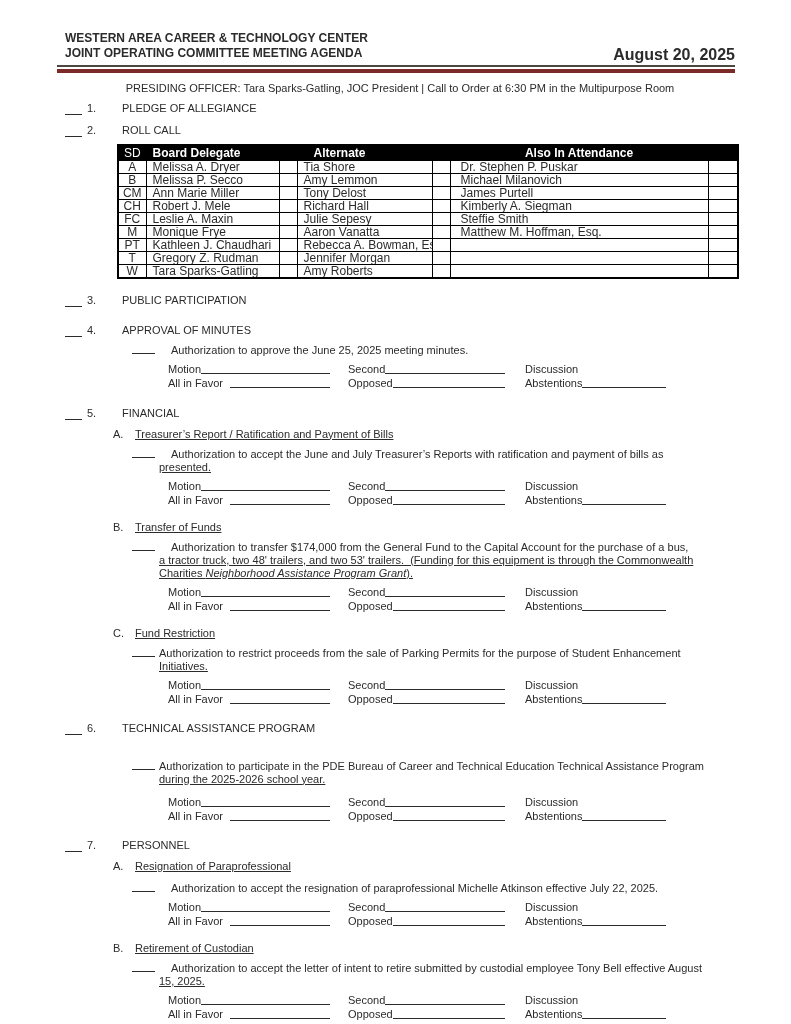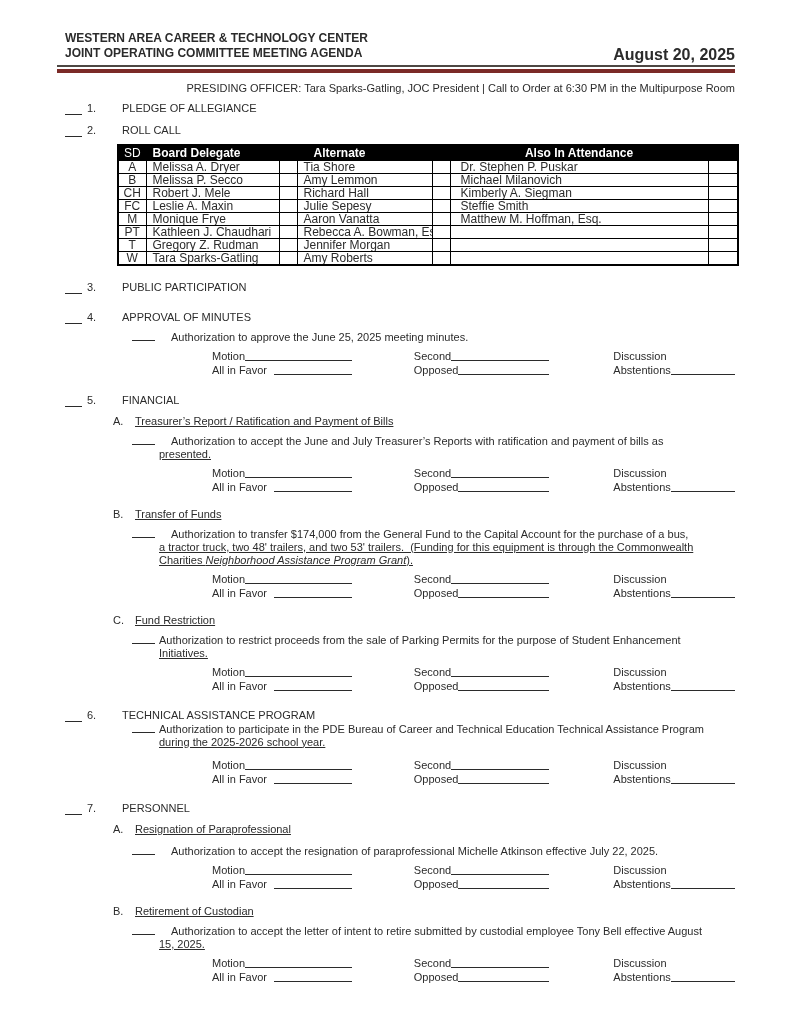--- a/index.html
+++ b/index.html
@@ -11,21 +11,21 @@
     padding:31px 56px 0 65px; overflow:hidden;
   }
   
   .hdr { display:flex; justify-content:space-between; align-items:flex-end; }
   .hdr-left { font-weight:bold; font-size:12px; line-height:15px; }
   .hdr-date { font-weight:bold; font-size:16px; white-space:pre; }
   .rule { margin-left:-8px; margin-top:4px; }
   .rule .thin { height:2px; background:#4d4743; }
   .rule .gapline { height:2px; background:#ffffff; }
   .rule .thick { height:4px; background:#7b2a27; }
-  .presiding { text-align:right; margin-top:9px; white-space:pre; }
+  .presiding { text-align:center; margin-top:9px; white-space:pre; }
   
   .item { display:flex; align-items:flex-end; }
   .mt7 { margin-top:7px; } .mt9 { margin-top:9px; } .mt15 { margin-top:15px; }
   .mt17 { margin-top:17px; }
   .wline { display:inline-block; border-bottom:1px solid #2b2b2b; height:11px; }
   .w17 { width:17px; } .w23 { width:23px; }
   .inum { margin-left:5px; min-width:14px; }
   .ititle { margin-left:21px; white-space:pre; }
   
   table.roll { border-collapse:collapse; table-layout:fixed; width:620px;
@@ -48,21 +48,21 @@
   .stitle { margin-left:6px; text-decoration:underline; white-space:pre; }
   
   .auth { margin-left:67px; margin-top:6px; }
   .auth .atext { white-space:pre;margin-left:16px; }
   .auth .g4 { margin-left:4px; }
   .auth-cont { margin-left:94px; white-space:pre;text-decoration:underline; }
   .it { font-style:italic; }
   
   .m-block { margin-left:103px; margin-top:5px; }
   .m-row { display:flex; line-height:14px; }
-  .m-c { display:flex;margin-left:44px; }
+  .m-c { display:flex; }
   .m-c1 { width:180px; padding-right:18px; }
   .m-c2 { width:177px; padding-right:20px; }
   .m-c3 { width:141px; }
   .m-c .lbl { white-space:pre; }
   .m-fill { flex:1 1 auto; border-bottom:1px solid #2b2b2b; margin-bottom:2px; }
   .m-fill.gap { margin-left:4px; }
 </style>
 </head>
 <body>
 
@@ -126,20 +126,29 @@
     <tr>
       <td class="sd">B</td>
       <td>Melissa P. Secco</td>
       <td class="chk"></td>
       <td>Amy Lemmon</td>
       <td class="chk"></td>
       <td class="aia">Michael Milanovich</td>
       <td class="chk"></td>
     </tr>
     <tr>
+      <td class="sd">CM</td>
+      <td>Ann Marie Miller</td>
+      <td class="chk"></td>
+      <td>Tony Delost</td>
+      <td class="chk"></td>
+      <td class="aia">James Purtell</td>
+      <td class="chk"></td>
+    </tr>
+    <tr>
       <td class="sd">CH</td>
       <td>Robert J. Mele</td>
       <td class="chk"></td>
       <td>Richard Hall</td>
       <td class="chk"></td>
       <td class="aia">Kimberly A. Siegman</td>
       <td class="chk"></td>
     </tr>
     <tr>
       <td class="sd">FC</td>
@@ -352,21 +361,21 @@
           <span class="m-fill"></span>
         </span>
     </div>
   </div>
 
   <div class="item" style="margin-top:16px">
     <span class="wline w17"></span>
     <span class="inum">6.</span>
     <span class="ititle">TECHNICAL ASSISTANCE PROGRAM</span>
   </div>
-  <div class="auth" style="margin-top:0">
+  <div class="auth" style="margin-top:24px">
     <div><span class="wline w23"></span><span class="atext g4">Authorization to participate in the PDE Bureau of Career and Technical Education Technical Assistance Program</span></div>
     <div class="auth-cont" style="margin-left:27px">during the 2025-2026 school year.</div>
   </div>
   <div class="m-block" style="margin-top:9px">
     <div class="m-row">
       <span class="m-c m-c1">
           <span class="lbl">Motion</span>
           <span class="m-fill"></span>
         </span>
       <span class="m-c m-c2">

